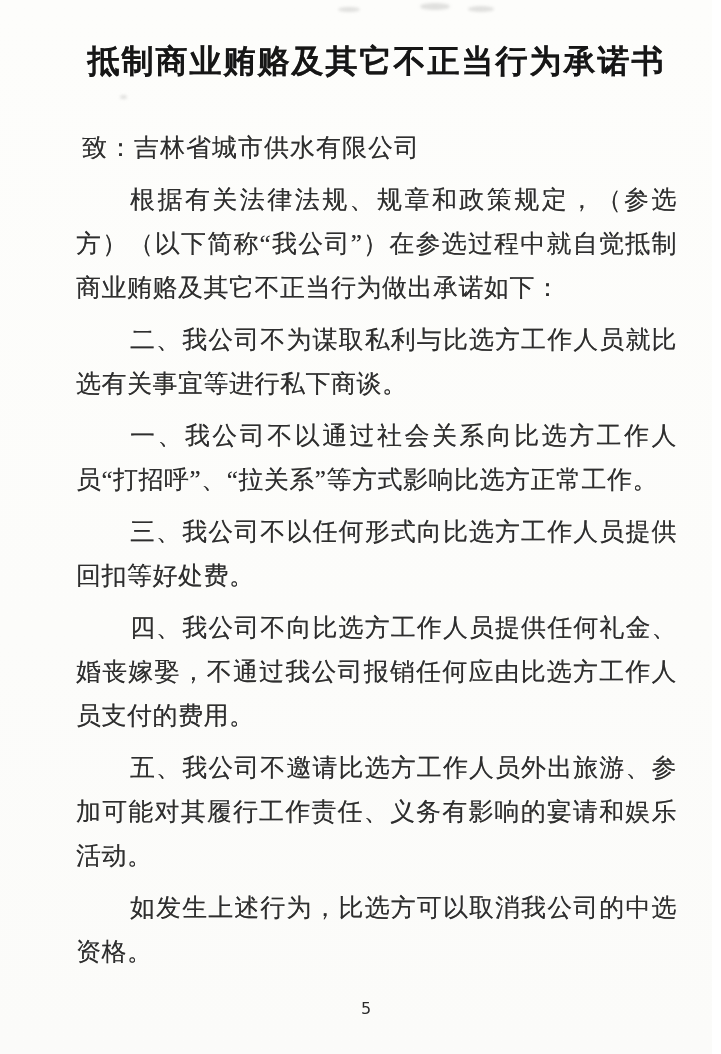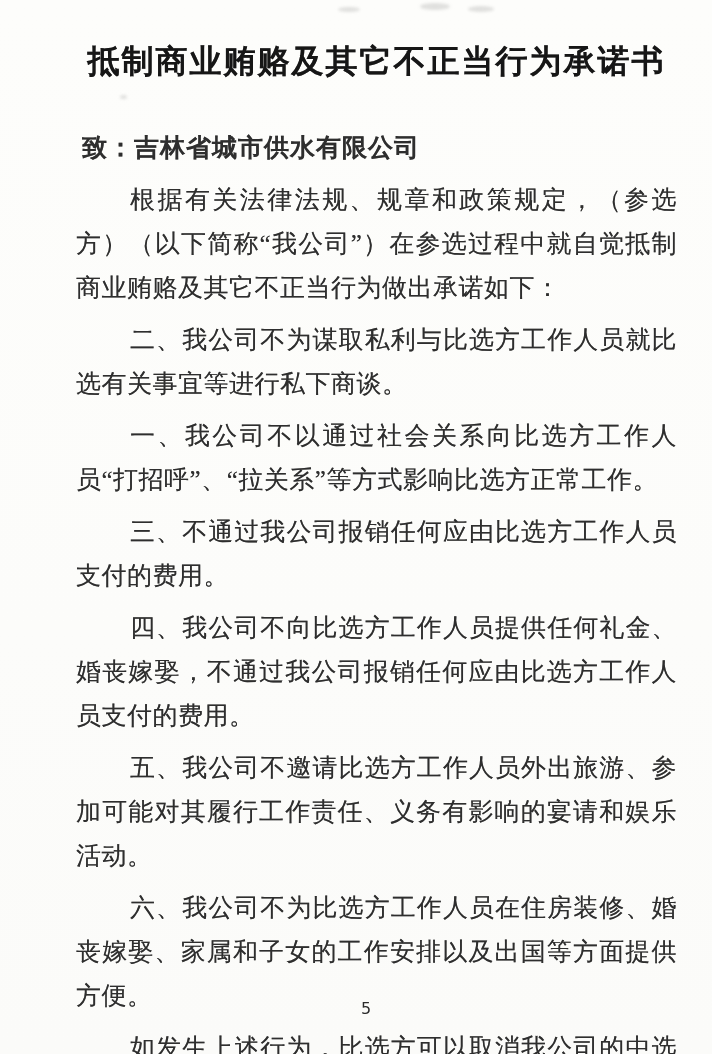--- a/index.html
+++ b/index.html
@@ -24,21 +24,20 @@
     letter-spacing: 2px;
     color: #161616;
     text-shadow: 0 0 0.5px rgba(20,20,20,0.6);
   }
   .salutation {
     margin: 40px 0 0 14px;
     font-size: 25px;
     line-height: 44px;
     letter-spacing: 1px;
     text-shadow: 0 0 0.4px rgba(40,40,40,0.55);
-    font-weight: bold;
   }
   .para {
     margin: 8px;
     font-size: 25px;
     line-height: 44px;
     letter-spacing: 0.5px;
     text-align: justify;
     text-indent: 54px;
     text-shadow: 0 0 0.4px rgba(40,40,40,0.55);
   }
@@ -76,21 +75,20 @@
   <span class="smudge smudge-5"></span>
 
   <div class="content">
     <h1 class="doc-title">抵制商业贿赂及其它不正当行为承诺书</h1>
 
     <p class="salutation">致：吉林省城市供水有限公司</p>
 
     <p class="para">根据有关法律法规、规章和政策规定，（参选方）（以下简称“我公司”）在参选过程中就自觉抵制商业贿赂及其它不正当行为做出承诺如下：</p>
     <p class="para">二、我公司不为谋取私利与比选方工作人员就比选有关事宜等进行私下商谈。</p>
     <p class="para">一、我公司不以通过社会关系向比选方工作人员“打招呼”、“拉关系”等方式影响比选方正常工作。</p>
-    <p class="para">三、不通过我公司报销任何应由比选方工作人员支付的费用。</p>
+    <p class="para">三、我公司不以任何形式向比选方工作人员提供回扣等好处费。</p>
     <p class="para">四、我公司不向比选方工作人员提供任何礼金、婚丧嫁娶，不通过我公司报销任何应由比选方工作人员支付的费用。</p>
     <p class="para">五、我公司不邀请比选方工作人员外出旅游、参加可能对其履行工作责任、义务有影响的宴请和娱乐活动。</p>
-    <p class="para">六、我公司不为比选方工作人员在住房装修、婚丧嫁娶、家属和子女的工作安排以及出国等方面提供方便。</p>
     <p class="para">如发生上述行为，比选方可以取消我公司的中选资格。</p>
   </div>
 
   <div class="page-number">5</div>
 </div>
 
 </body></html>

